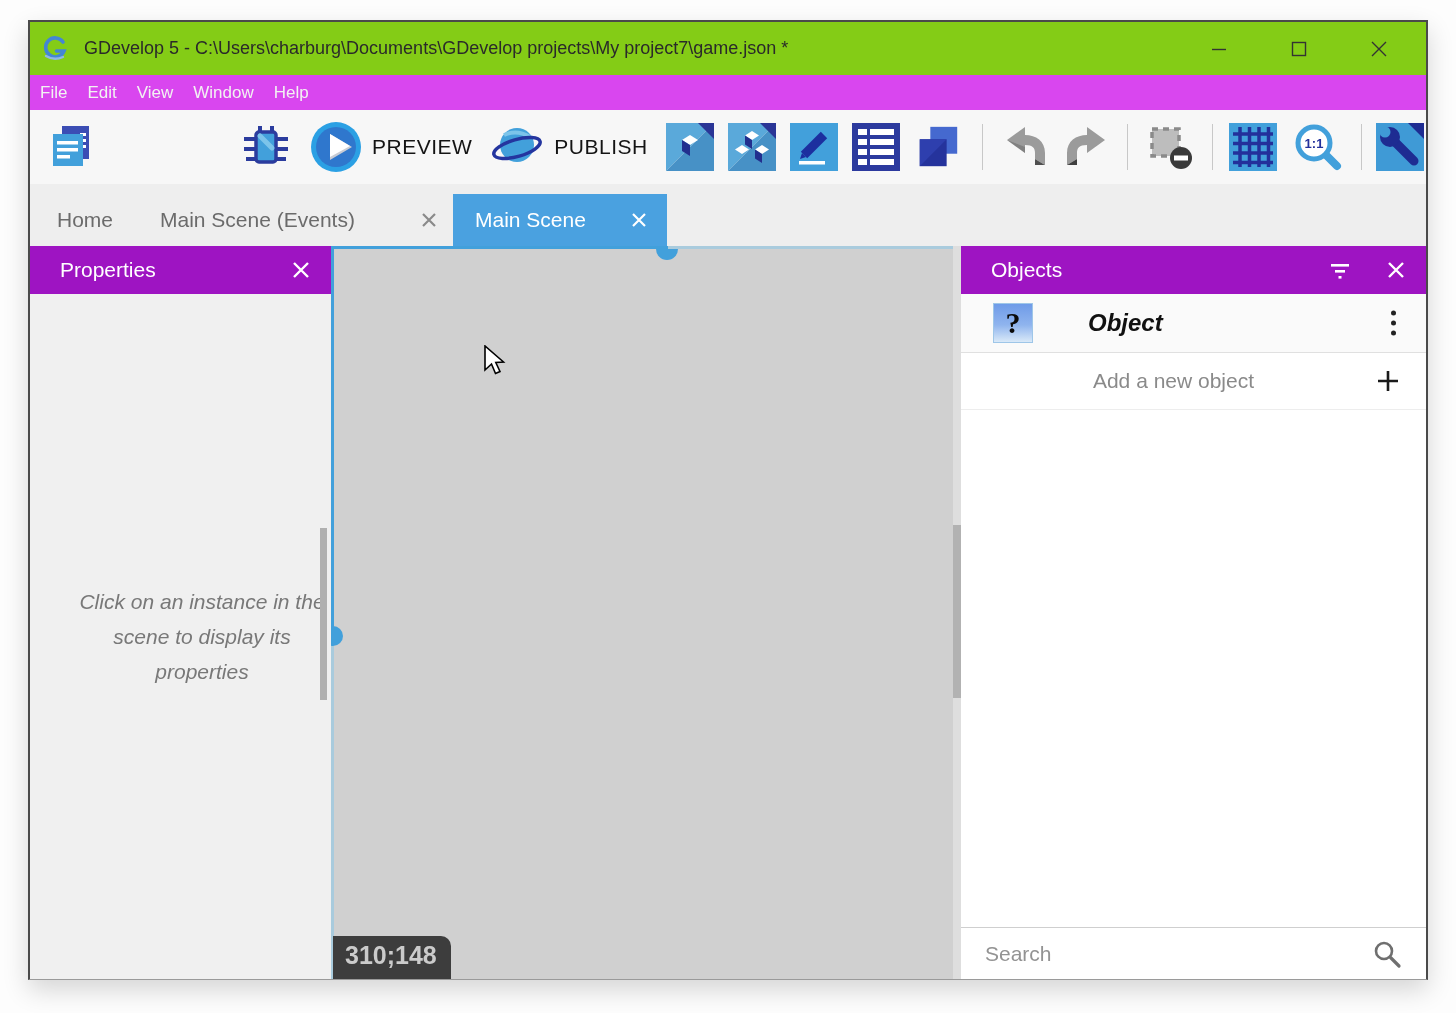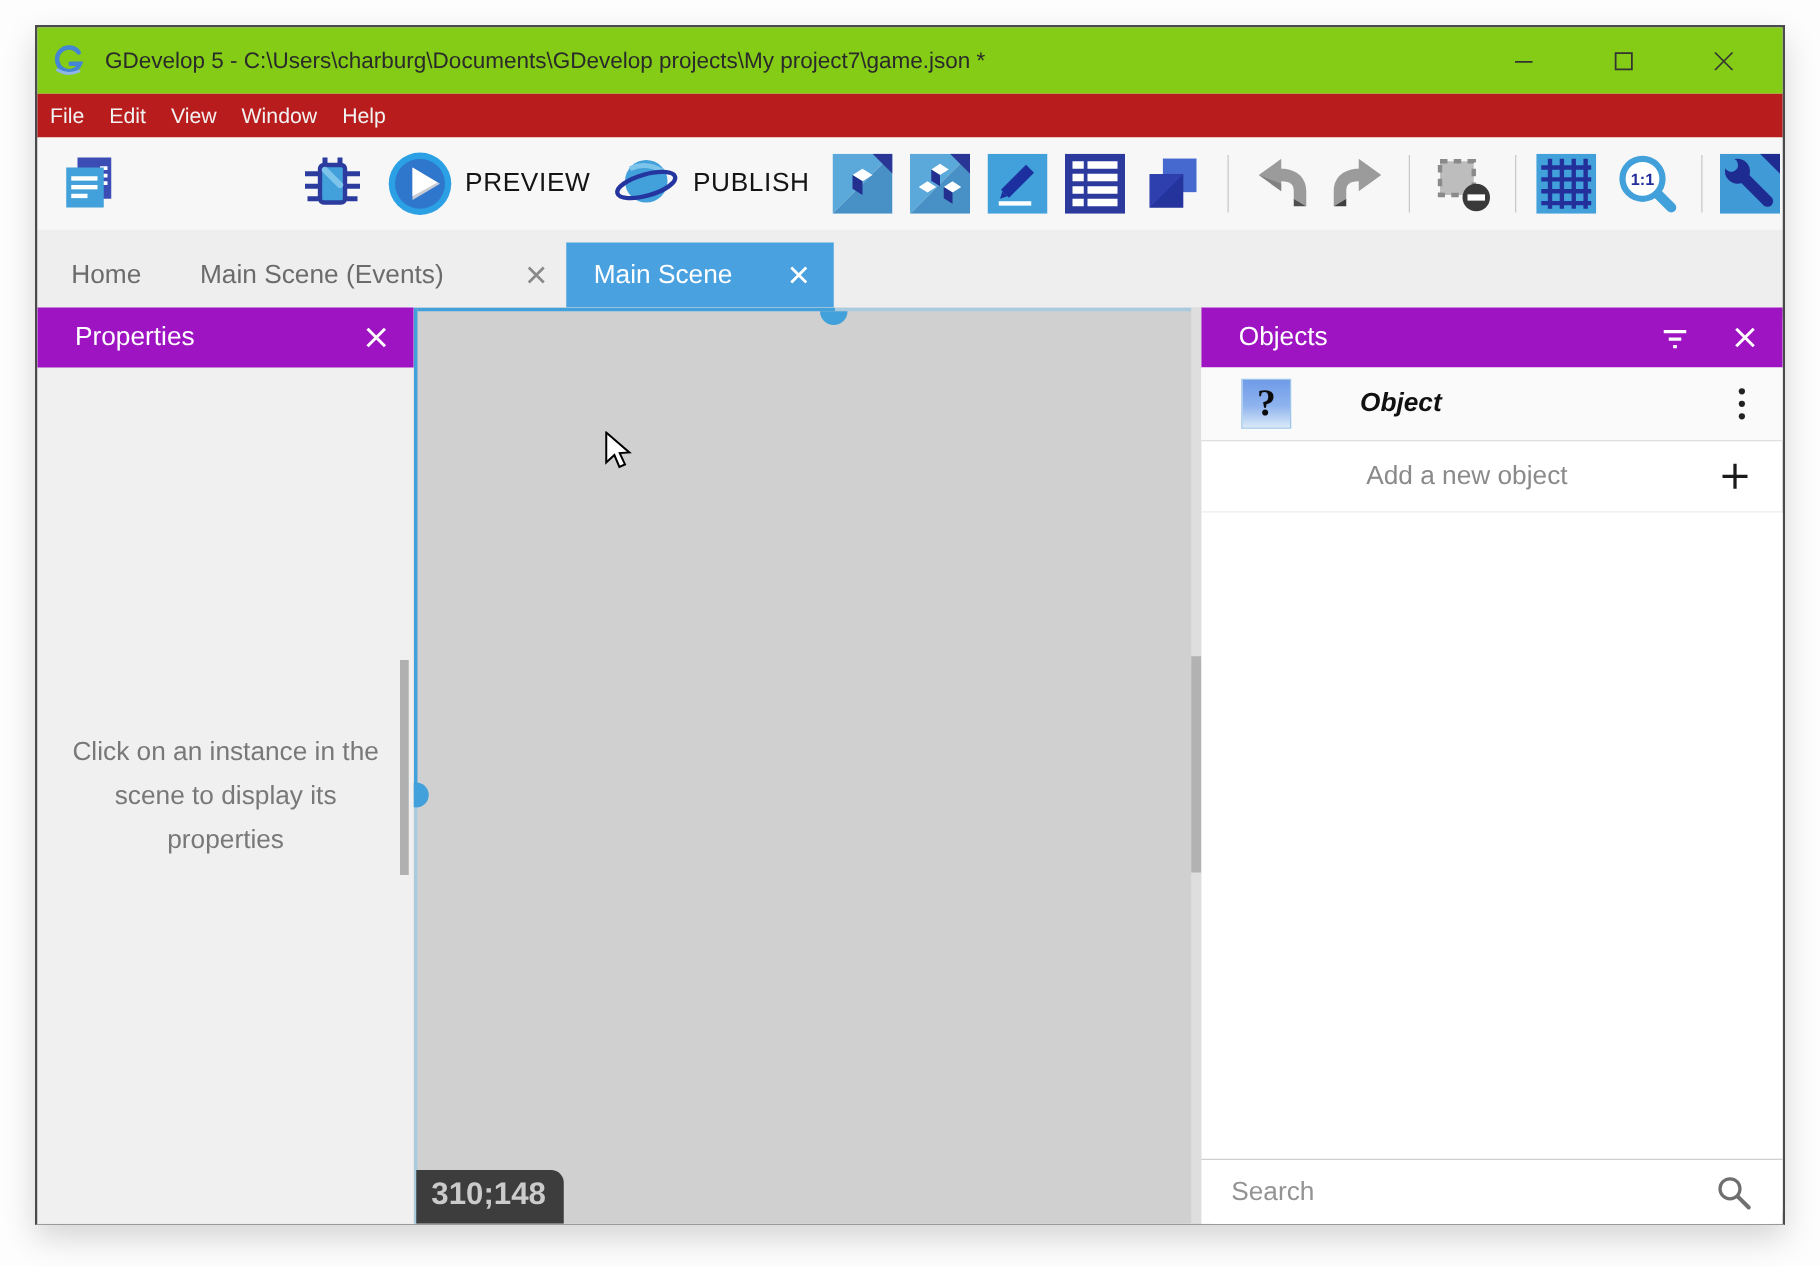--- a/index.html
+++ b/index.html
@@ -10,21 +10,21 @@
     box-shadow:0 10px 24px rgba(0,0,0,.16); display:flex; flex-direction:column; }
 
   
   .titlebar { height:53px; flex:0 0 auto; background:#84cc16; display:flex; align-items:center; }
   .logo { margin-left:12px; width:28px; height:28px; flex:0 0 auto; }
   .title-text { margin-left:14px; font-size:18px; color:#2a2a2a; white-space:nowrap; }
   .win-controls { margin-left:auto; margin-right:16px; display:flex; gap:18px; }
   .wc-btn { width:62px; height:53px; display:flex; align-items:center; justify-content:center; }
 
   
-  .menubar { height:35px; flex:0 0 auto; background:#b91c1c; display:flex; align-items:flex-end; }
+  .menubar { height:35px; flex:0 0 auto; background:#d946ef; display:flex; align-items:flex-end; }
   .menu-item { color:#f2f2f2; font-size:17px; line-height:35px; padding:0 10px; cursor:default; }
 
   
   .toolbar { height:74px; flex:0 0 auto; background:#f7f7f7; display:flex; align-items:center; }
   .tbtn { width:48px; height:50px; display:flex; align-items:center; justify-content:center; flex:0 0 auto; }
   .tgroup { display:flex; align-items:center; gap:10px; flex:0 0 auto; }
   .tlabel { font-size:21px; color:#141414; letter-spacing:.5px; }
   .tsep { width:1px; height:46px; background:#c8c8c8; flex:0 0 auto; }
 
   
@@ -34,21 +34,21 @@
   .tab-active { width:214px; background:#4aa1e0; color:#fff; padding:0 20px 0 22px; justify-content:space-between; }
   .tab-plain { width:313px; color:#6b6b6b; padding:0 16px 0 20px; justify-content:space-between; }
 
   
   .main { flex:1 1 auto; min-height:0; display:flex; }
   .panel-header { height:48px; flex:0 0 auto; background:#9e14c2; color:#fff;
     display:flex; align-items:center; font-size:21px; padding:0 20px 0 30px; }
   .panel-header .spacer { flex:1; }
 
   .props { width:301px; flex:0 0 auto; background:#f0f0f0; display:flex; flex-direction:column; position:relative; }
-  .props-body { flex:1; display:flex; align-items:center; justify-content:center; }
+  .props-body { flex:1; display:flex; align-items:center; justify-content:flex-end;font-style:italic; }
   .empty-msg { width:258px; text-align:center; color:#787878; font-size:21px; line-height:35px; }
   .props-scroll-thumb { position:absolute; right:4px; top:282px; width:7px; height:172px; background:#b0b0b0; }
 
   .canvas-wrap { flex:1 1 auto; position:relative; background:#d0d0d0; overflow:hidden; }
   .vline { position:absolute; left:0; top:0; bottom:0; width:3px;
     background:linear-gradient(to bottom,#42a0db 0,#42a0db 390px,#a9cbdd 390px); }
   .vdot { position:absolute; left:-8px; top:380px; width:20px; height:20px; border-radius:50%; background:#42a0db; }
   .hline { position:absolute; left:3px; right:8px; top:0; height:3px;
     background:linear-gradient(to right,#42a0db 0,#42a0db 334px,#a9cbdd 334px); }
   .hdot { position:absolute; left:325px; top:3px; width:22px; height:11px;
@@ -59,21 +59,21 @@
     font-size:25px; font-weight:bold; padding:5px 14px 9px 12px; border-radius:0 10px 0 0; }
   .cursor { position:absolute; left:152px; top:99px; }
 
   .objects { width:465px; flex:0 0 auto; background:#fff; display:flex; flex-direction:column;border-radius:11px; }
   .object-row { height:59px; flex:0 0 auto; background:#fafafa; border-bottom:1px solid #e0e0e0;
     display:flex; align-items:center; position:relative; }
   .object-thumb { margin-left:32px; width:40px; height:40px; flex:0 0 auto;
     background:linear-gradient(to bottom,#6f9be8 0,#8fb4ee 55%,#d9e9f8 100%);
     border:1px solid #9ec6e8; display:flex; align-items:center; justify-content:center;
     font-weight:bold; font-size:30px; color:#0b0b0b; font-family:"Liberation Serif","DejaVu Serif",serif; }
-  .object-label { margin-left:55px; font-size:21px; font-weight:bold; font-style:italic; color:#111; }
+  .object-label { margin-left:55px; font-size:24px; font-weight:bold; font-style:italic; color:#111; }
   .kebab { position:absolute; right:30px; top:50%; transform:translateY(-50%); display:flex; flex-direction:column; gap:5px; }
   .kebab i { width:5px; height:5px; border-radius:50%; background:#222; }
   .add-row { height:57px; flex:0 0 auto; border-bottom:1px solid #ededed; display:flex; align-items:center;
     justify-content:center; padding-right:40px; color:#8a8a8a; font-size:21px; position:relative; }
   .add-plus { position:absolute; right:26px; top:50%; transform:translateY(-50%); }
   .objects-fill { flex:1 1 auto; background:#fff; }
   .search-bar { height:52px; flex:0 0 auto; border-top:1px solid #cfcfcf; background:#fff;
     display:flex; align-items:center; padding:0 24px; }
   .search-input { flex:1; border:none; outline:none; font-size:21px; color:#444; background:transparent;
     font-family:"Liberation Sans","DejaVu Sans",sans-serif; }

